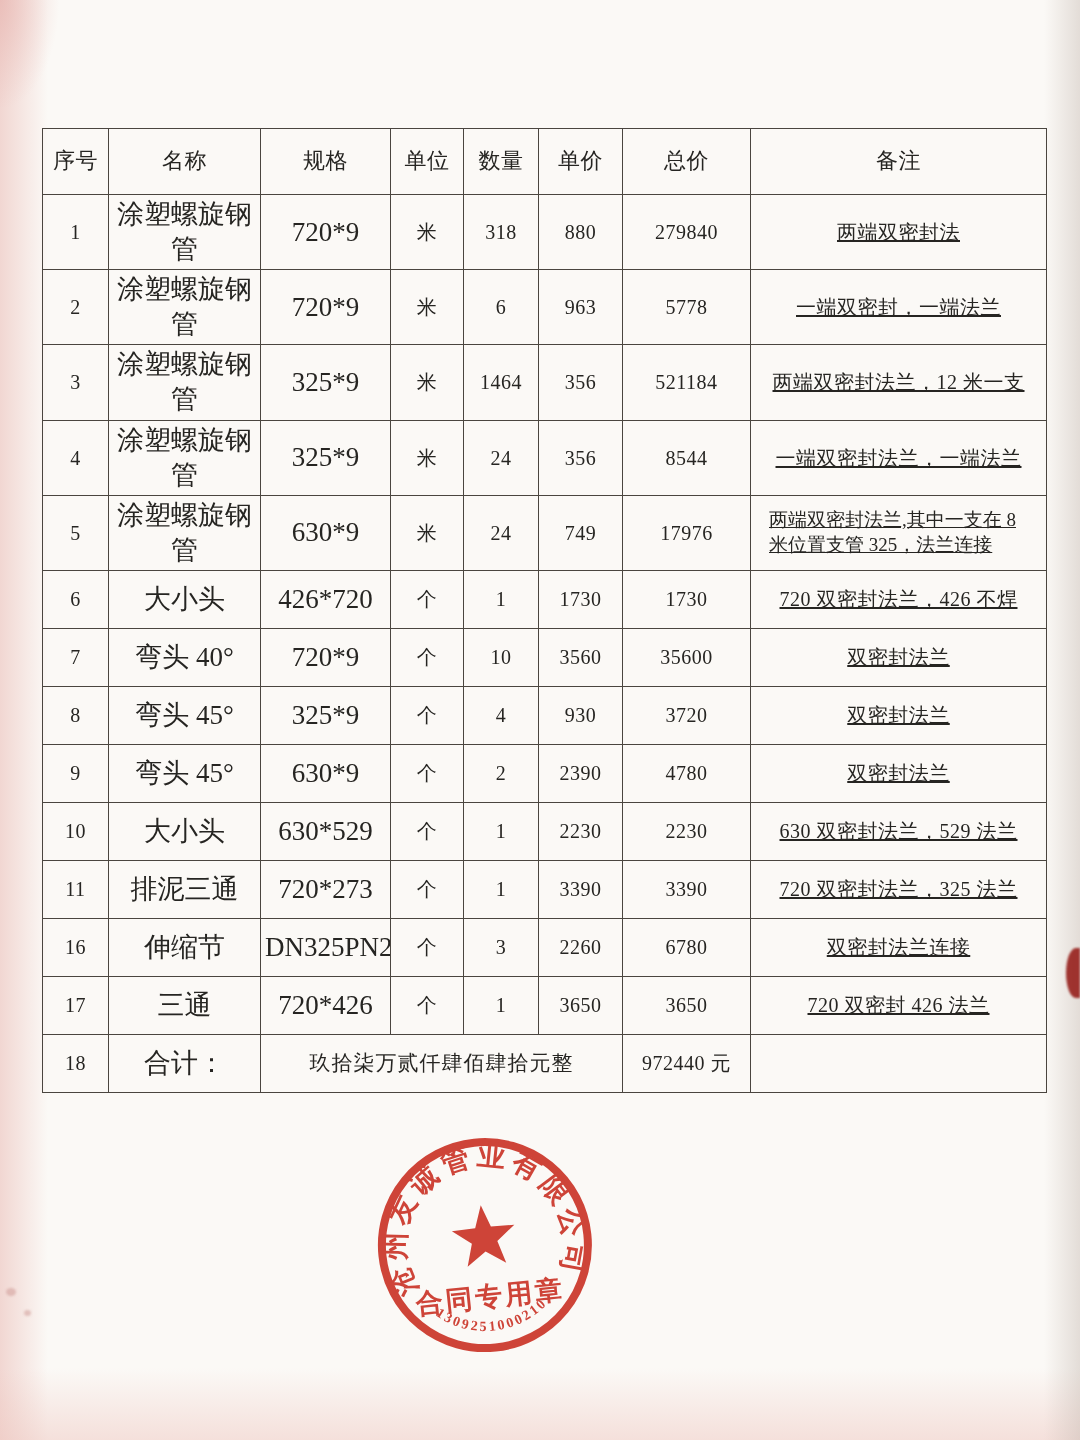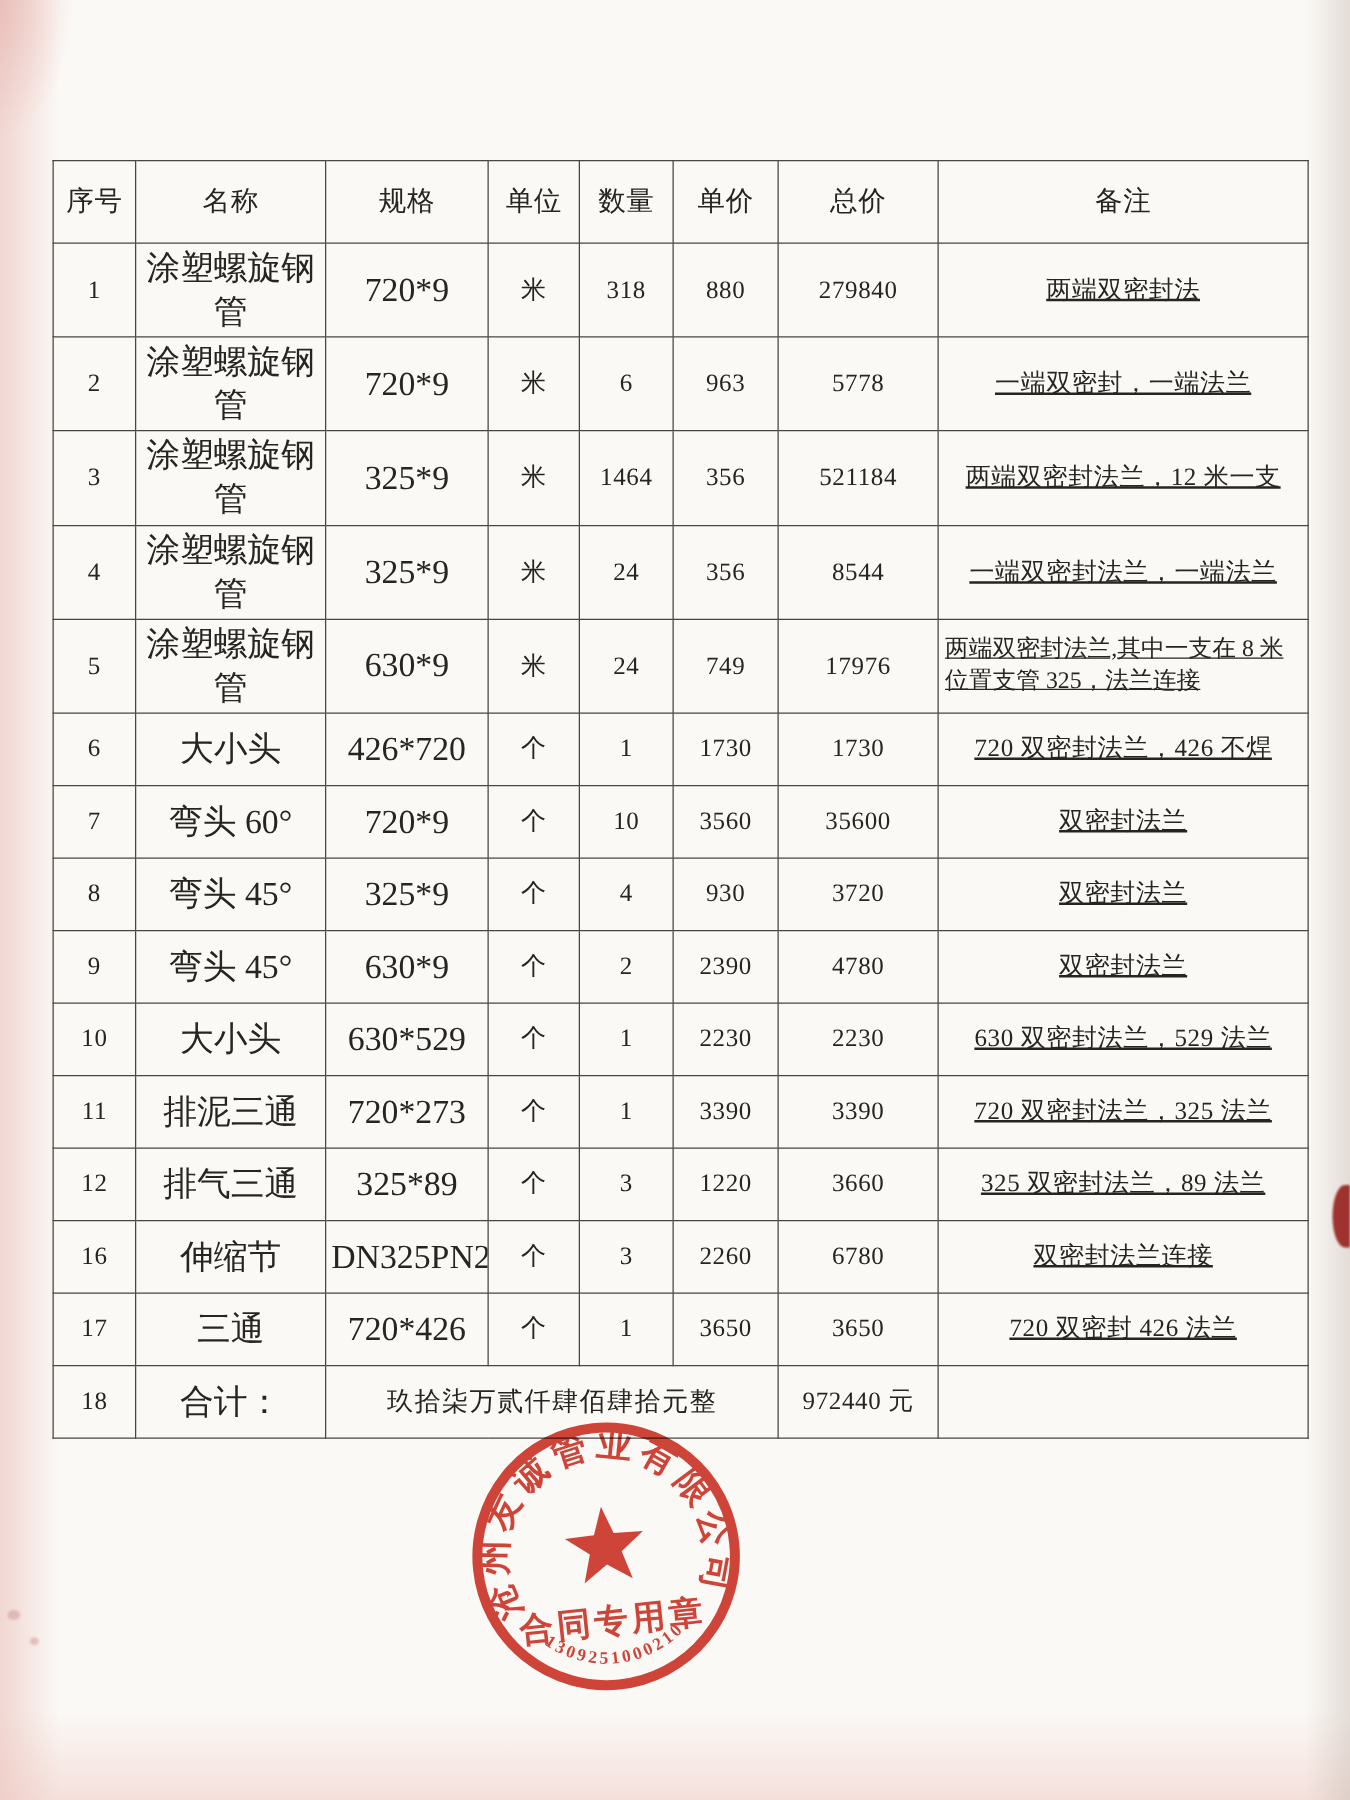--- a/index.html
+++ b/index.html
@@ -33,21 +33,21 @@
     padding:2px 4px;overflow:hidden;
     font-size:20px;line-height:1.3;
     font-weight:normal;
     letter-spacing:.5px;
   }
   thead tr{height:66px;margin-left:12px;}
   thead th{font-size:22px;}
   tbody tr{height:58px;}
   tbody tr.tall{height:75px;}
   td.remark{font-size:20px;text-decoration:underline;}
-  tr.tall td.remark{font-size:19px;text-align:left;padding:2px 5px;letter-spacing:0;}
+  tr.tall td.remark{font-size:19px;text-align:left;padding:2px 18px;letter-spacing:0;}
   td.name,td.spec{font-size:27px;letter-spacing:0;}
   td.words{font-size:21px;letter-spacing:1px;}
 
   
   .stamp{
     position:absolute;left:368px;top:1126px;width:236px;height:240px;
     color:#cf372b;
     transform:rotate(-6deg);
     mix-blend-mode:multiply;opacity:.93;
   }
@@ -145,21 +145,21 @@
           <td class="name">大小头</td>
           <td class="spec">426*720</td>
           <td>个</td>
           <td>1</td>
           <td>1730</td>
           <td>1730</td>
           <td class="remark">720 双密封法兰，426 不焊</td>
         </tr>
         <tr>
           <td>7</td>
-          <td class="name">弯头 60°</td>
+          <td class="name">弯头 40°</td>
           <td class="spec">720*9</td>
           <td>个</td>
           <td>10</td>
           <td>3560</td>
           <td>35600</td>
           <td class="remark">双密封法兰</td>
         </tr>
         <tr>
           <td>8</td>
           <td class="name">弯头 45°</td>
@@ -192,30 +192,20 @@
         </tr>
         <tr>
           <td>11</td>
           <td class="name">排泥三通</td>
           <td class="spec">720*273</td>
           <td>个</td>
           <td>1</td>
           <td>3390</td>
           <td>3390</td>
           <td class="remark">720 双密封法兰，325 法兰</td>
-        </tr>
-        <tr>
-          <td>12</td>
-          <td class="name">排气三通</td>
-          <td class="spec">325*89</td>
-          <td>个</td>
-          <td>3</td>
-          <td>1220</td>
-          <td>3660</td>
-          <td class="remark">325 双密封法兰，89 法兰</td>
         </tr>
         <tr>
           <td>16</td>
           <td class="name">伸缩节</td>
           <td class="spec">DN325PN2.5</td>
           <td>个</td>
           <td>3</td>
           <td>2260</td>
           <td>6780</td>
           <td class="remark">双密封法兰连接</td>

